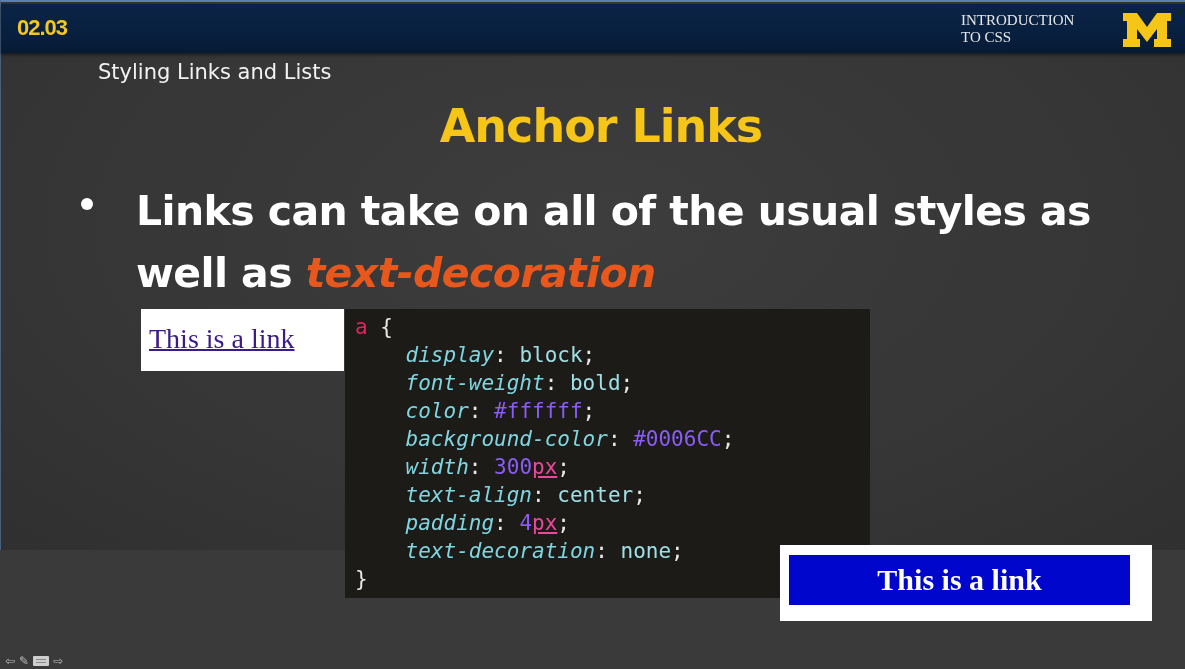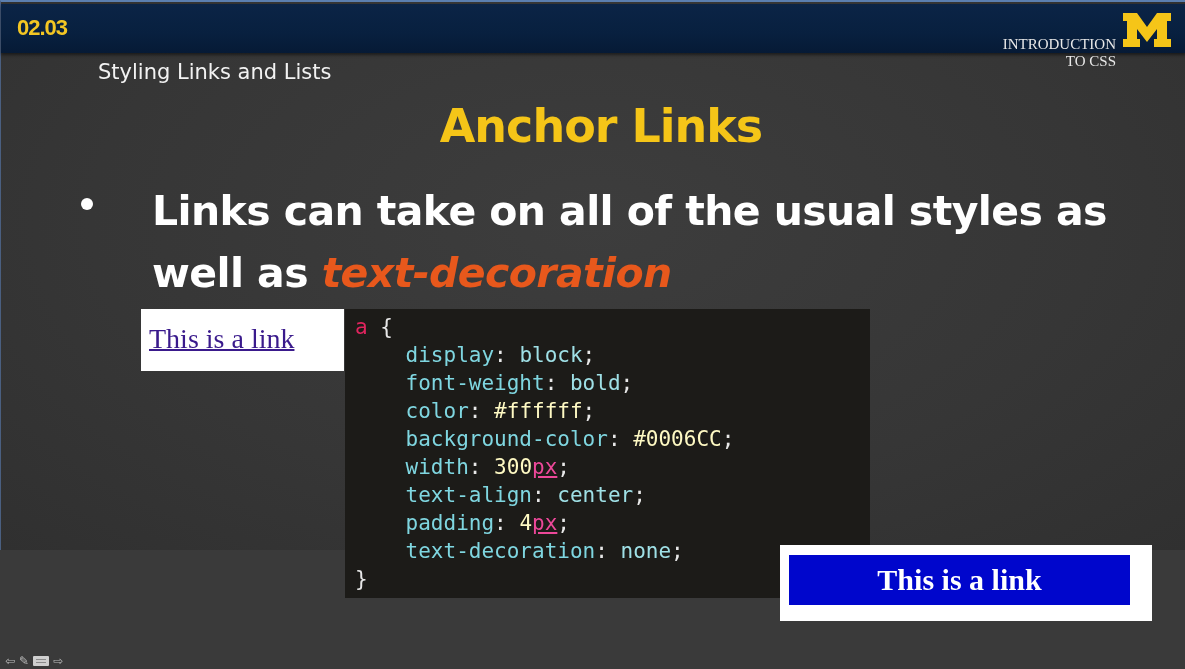--- a/index.html
+++ b/index.html
@@ -23,38 +23,38 @@
     font-family:"Liberation Sans", sans-serif; font-weight:bold;
     font-size:22px; color:#f3c623; letter-spacing:-1px;
   }
   .lesson-title {
     position:absolute; left:97px; top:12px;
     font-family:"DejaVu Sans", sans-serif; font-size:21px; color:#f2f2f2;margin-top:44px;
   }
   .course-name {
     position:absolute; left:960px; top:8px; width:155px;
     font-family:"Liberation Serif", serif; font-size:15px; line-height:17px;
-    color:#e8e8e8; text-align:right;margin-top:24px;
+    color:#e8e8e8; text-align:left;
   }
   .logo-m {
     position:absolute; left:1122px; top:9px; width:48px; height:34px;
   }
   .slide-title {
     position:absolute; left:0; top:97px; width:1200px; text-align:center;
     font-family:"DejaVu Sans", sans-serif; font-weight:bold;
     font-size:46px; color:#f5c518; letter-spacing:-1px;
   }
   .bullet-dot {
     position:absolute; left:80px; top:196px; width:12px; height:12px;
     border-radius:50%; background:#ffffff;
   }
   .bullet-text {
     position:absolute; left:135px; top:178px; width:1020px;
     font-family:"DejaVu Sans", sans-serif; font-weight:bold;
-    font-size:41px; line-height:62px; color:#ffffff; letter-spacing:-0.6px;margin-left:16px;
+    font-size:41px; line-height:62px; color:#ffffff; letter-spacing:-0.6px;
   }
   .bullet-text .em {
     color:#e8581c; font-style:italic;
   }
   .demo-plain {
     position:absolute; left:140px; top:307px; width:203px; height:62px;
     background:#ffffff; box-sizing:border-box;
   }
   .demo-plain a {
     position:absolute; left:8px; top:14px;
@@ -62,23 +62,23 @@
     color:#3a1a8c; text-decoration:underline; text-decoration-thickness:2px;
   }
   .code-block {
     position:absolute; left:344px; top:307px; width:525px; height:289px;
     background:#1c1b18; box-sizing:border-box; padding:4px 0 0 10px;
     font-family:"DejaVu Sans Mono", monospace; font-size:21px; line-height:28px;
     color:#e8e8e8;
   }
   .code-line { white-space:pre; height:28px; }
   .sel { color:#e0245e; }
-  .prop { color:#66d9ef; color:#7fd6e0; }
+  .prop { color:#66d9ef; font-style:italic; color:#7fd6e0; }
   .val { color:#9fe0e6; }
-  .num { color:#fef9c3; }
+  .num { color:#8b5cf6; }
   .unit { color:#ec4899;text-decoration:underline; }
   .punc { color:#e8e8e8; }
   .demo-styled {
     position:absolute; left:779px; top:543px; width:372px; height:76px;
     background:#ffffff; box-sizing:border-box;
   }
   .demo-styled a {
     position:absolute; left:9px; top:10px; width:341px; height:50px;
     background:#0006cc; color:#ffffff; text-decoration:none;
     font-family:"Liberation Serif", serif; font-weight:bold; font-size:30px;

